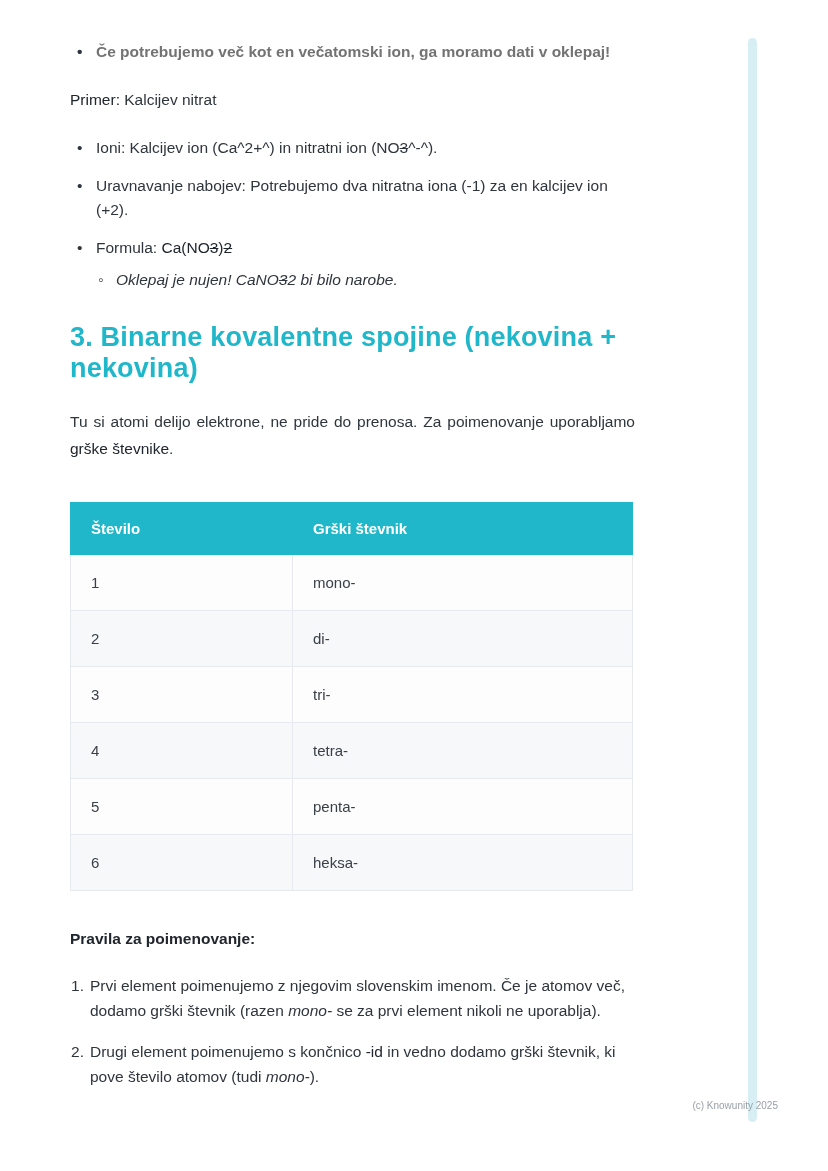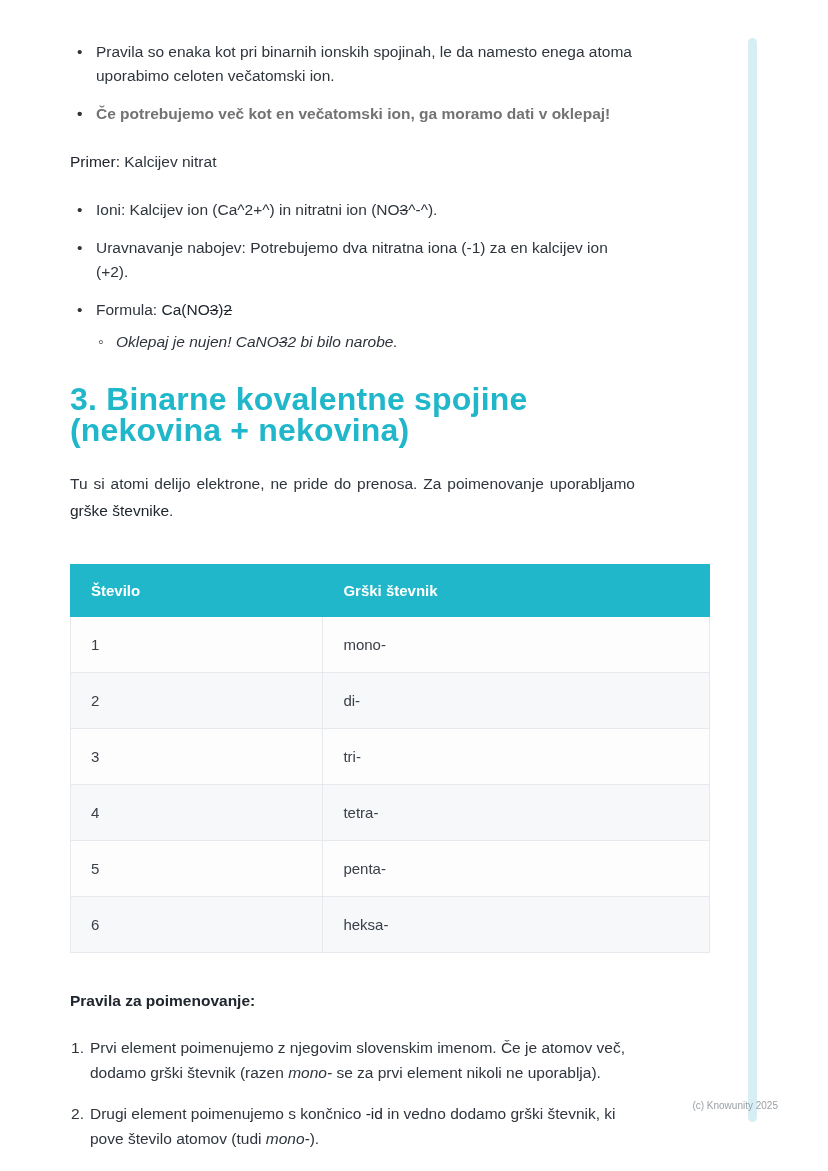--- a/index.html
+++ b/index.html
@@ -31,27 +31,27 @@
   ul.sub-bullets{list-style:none;margin:8px 0 0 0;padding:0;}
   ul.sub-bullets>li{position:relative;padding-left:20px;line-height:24px;font-style:italic;}
   ul.sub-bullets>li::before{content:"\25E6";position:absolute;left:2px;top:0;font-style:normal;}
 
   .strike{text-decoration:line-through;}
   strong{font-weight:400;color:#20262e;}
   em{font-style:italic;}
 
   h2.section-heading{
     color:var(--accent);
-    font-size:32px;line-height:31px;font-weight:700;
+    font-size:27px;line-height:31px;font-weight:700;
     margin:30px 0 24px 0;letter-spacing:.2px;
   }
   p.body-para{margin:8px 0 40px 0;line-height:27px;text-align:justify;}
 
   table.num-table{
-    width:640px;border-collapse:collapse;margin:0 0 36px 0;
+    width:563px;border-collapse:collapse;margin:0 0 36px 0;
     font-size:15px;
   }
   table.num-table th{
     background:var(--accent);color:#ffffff;font-weight:700;
     text-align:left;padding:17px 20px;border:1px solid var(--accent);
   }
   table.num-table th:first-child{width:39.5%;}
   table.num-table td{
     padding:19px 20px;border:1px solid #e6e9ed;color:#3a4048;
     background:#fdfdfe;
@@ -76,23 +76,20 @@
 </style>
 </head>
 <body>
 
 <div class="side-strip"></div>
 <div class="credit">(c) Knowunity 2025</div>
 
 <div class="content">
 
   <ul class="bullets">
-    <li>
-      <span>Pravila so enaka kot pri binarnih ionskih spojinah, le da namesto enega atoma uporabimo celoten večatomski ion.</span>
-    </li>
     <li class="bold-item">
       <span>Če potrebujemo več kot en večatomski ion, ga moramo dati v oklepaj!</span>
     </li>
   </ul>
 
   <p class="primer">
     <strong>Primer:</strong><span> Kalcijev nitrat</span>
   </p>
 
   <ul class="bullets">

